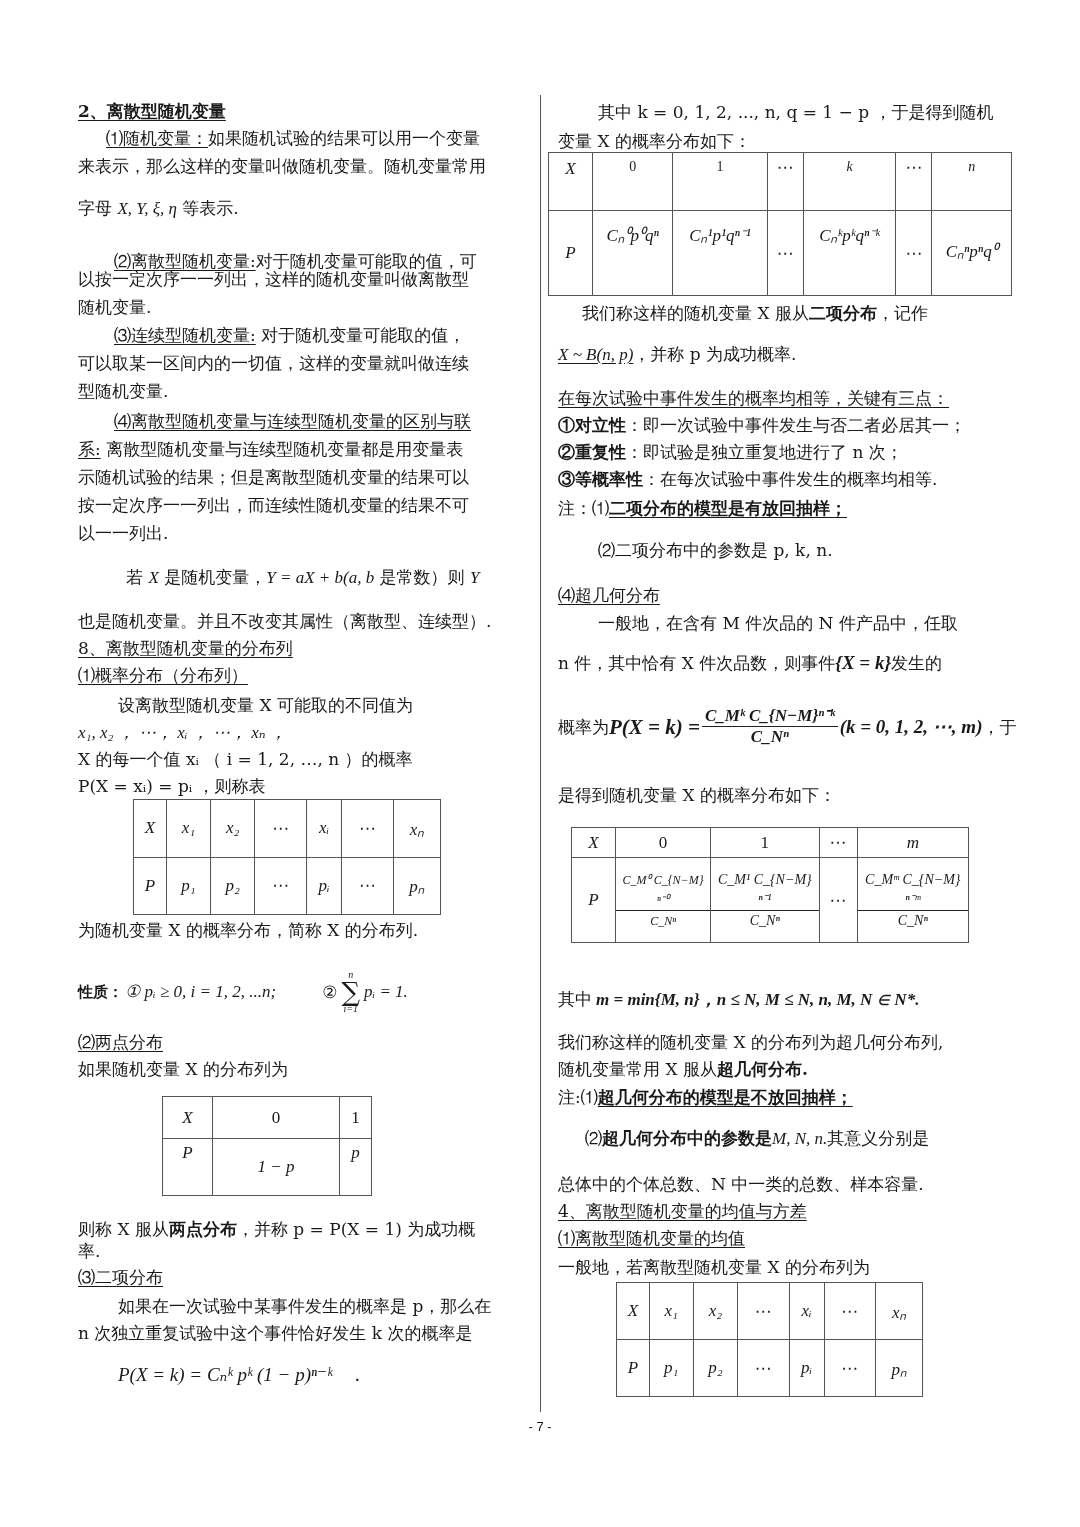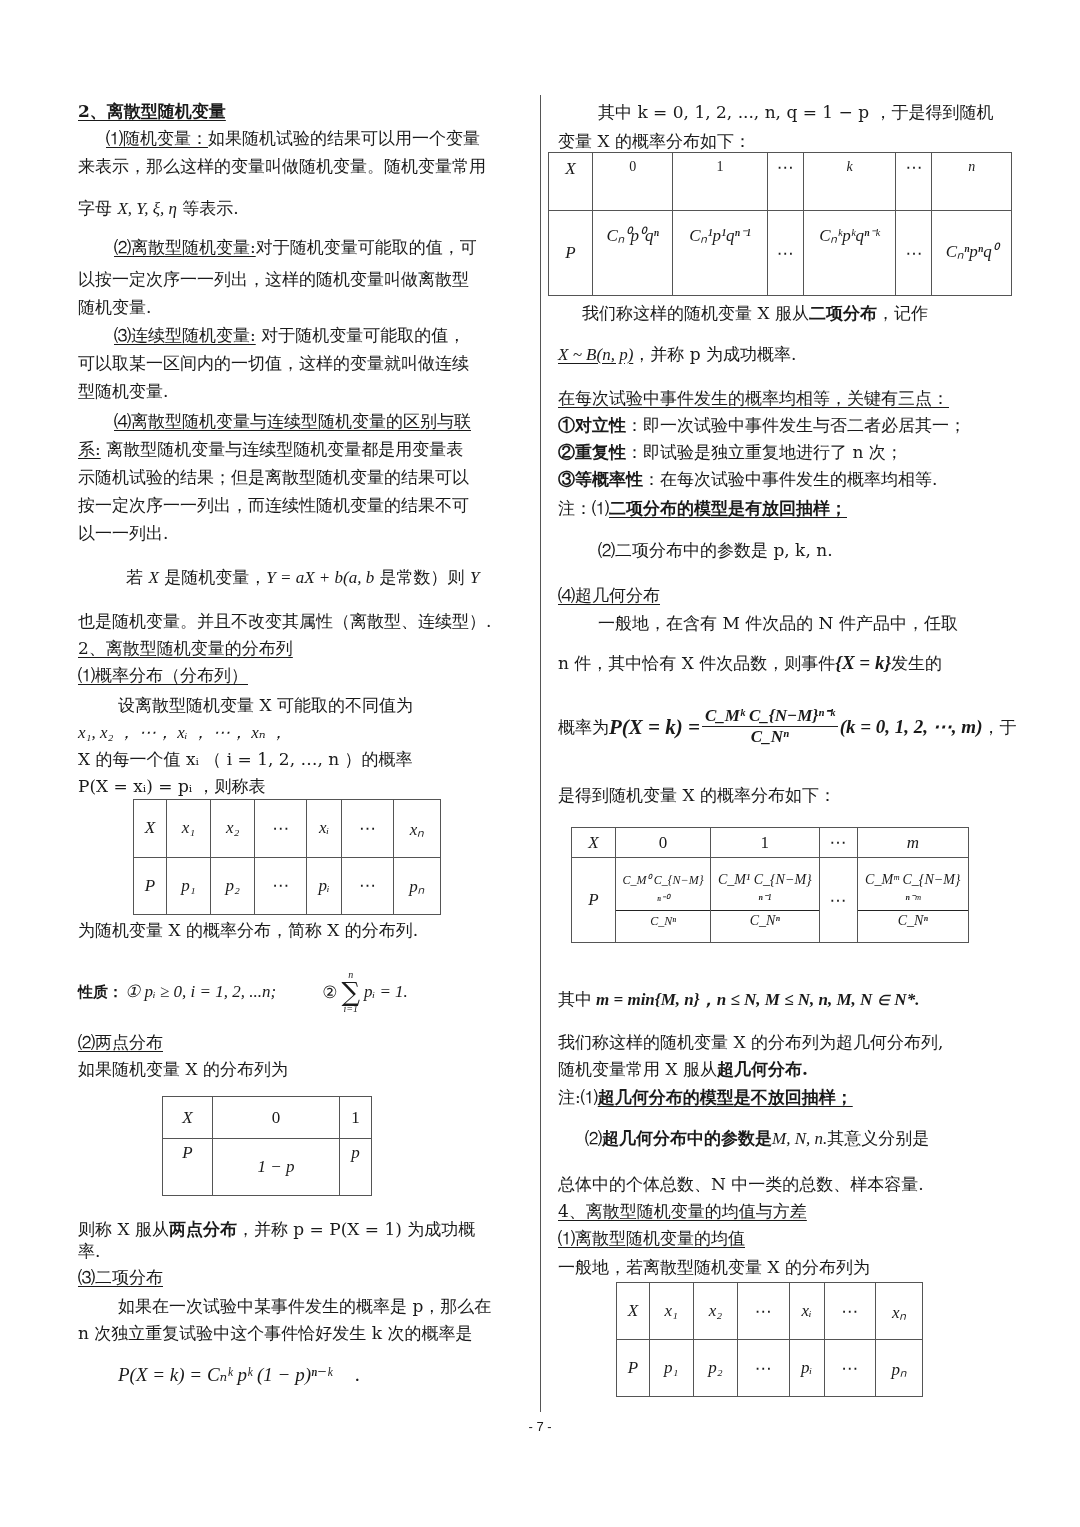--- a/index.html
+++ b/index.html
@@ -40,21 +40,21 @@
   <div class="abs b u" style="left:78px; top:100px;">2、离散型随机变量</div>
 
   <div class="abs" style="left:106px; top:127px;">
     <span class="u">⑴随机变量：</span><span>如果随机试验的结果可以用一个变量</span>
   </div>
   <div class="abs" style="left:78px; top:155px;">来表示，那么这样的变量叫做随机变量。随机变量常用</div>
   <div class="abs" style="left:78px; top:197px;">
     <span>字母 </span><span class="m">X, Y, ξ, η</span><span> 等表示.</span>
   </div>
 
-  <div class="abs" style="left:114px; top:236px;">
+  <div class="abs" style="left:114px; top:250px;">
     <span class="u">⑵离散型随机变量:</span><span>对于随机变量可能取的值，可</span>
   </div>
   <div class="abs" style="left:78px; top:268px;">以按一定次序一一列出，这样的随机变量叫做离散型</div>
   <div class="abs" style="left:78px; top:296px;">随机变量.</div>
 
   <div class="abs" style="left:114px; top:324px;">
     <span class="u">⑶连续型随机变量:</span><span> 对于随机变量可能取的值，</span>
   </div>
   <div class="abs" style="left:78px; top:352px;">可以取某一区间内的一切值，这样的变量就叫做连续</div>
   <div class="abs" style="left:78px; top:380px;">型随机变量.</div>
@@ -67,21 +67,21 @@
   </div>
   <div class="abs" style="left:78px; top:466px;">示随机试验的结果；但是离散型随机变量的结果可以</div>
   <div class="abs" style="left:78px; top:494px;">按一定次序一一列出，而连续性随机变量的结果不可</div>
   <div class="abs" style="left:78px; top:522px;">以一一列出.</div>
 
   <div class="abs" style="left:126px; top:566px;">
     <span>若 </span><span class="m">X</span><span> 是随机变量，</span><span class="m">Y = aX + b(a, b</span><span> 是常数）则 </span><span class="m">Y</span>
   </div>
   <div class="abs" style="left:78px; top:610px;">也是随机变量。并且不改变其属性（离散型、连续型）.</div>
 
-  <div class="abs u" style="left:78px; top:637px;">2、离散型随机变量的分布列</div>
+  <div class="abs u" style="left:78px; top:637px;">8、离散型随机变量的分布列</div>
   <div class="abs u" style="left:78px; top:664px;">⑴概率分布（分布列）</div>
   <div class="abs" style="left:118px; top:694px;">设离散型随机变量 X 可能取的不同值为</div>
   <div class="abs m" style="left:78px; top:722px;">x₁, x₂ ， ⋯， xᵢ ， ⋯， xₙ ，</div>
   <div class="abs" style="left:78px; top:748px;">X 的每一个值 xᵢ （ i = 1, 2, …, n ）的概率</div>
   <div class="abs" style="left:78px; top:775px;">P(X = xᵢ) = pᵢ ，则称表</div>
 
   <table class="dist" style="left:133px; top:799px; width:308px; height:116px;">
     <tbody>
         <tr>
       <td class="m">X</td>

